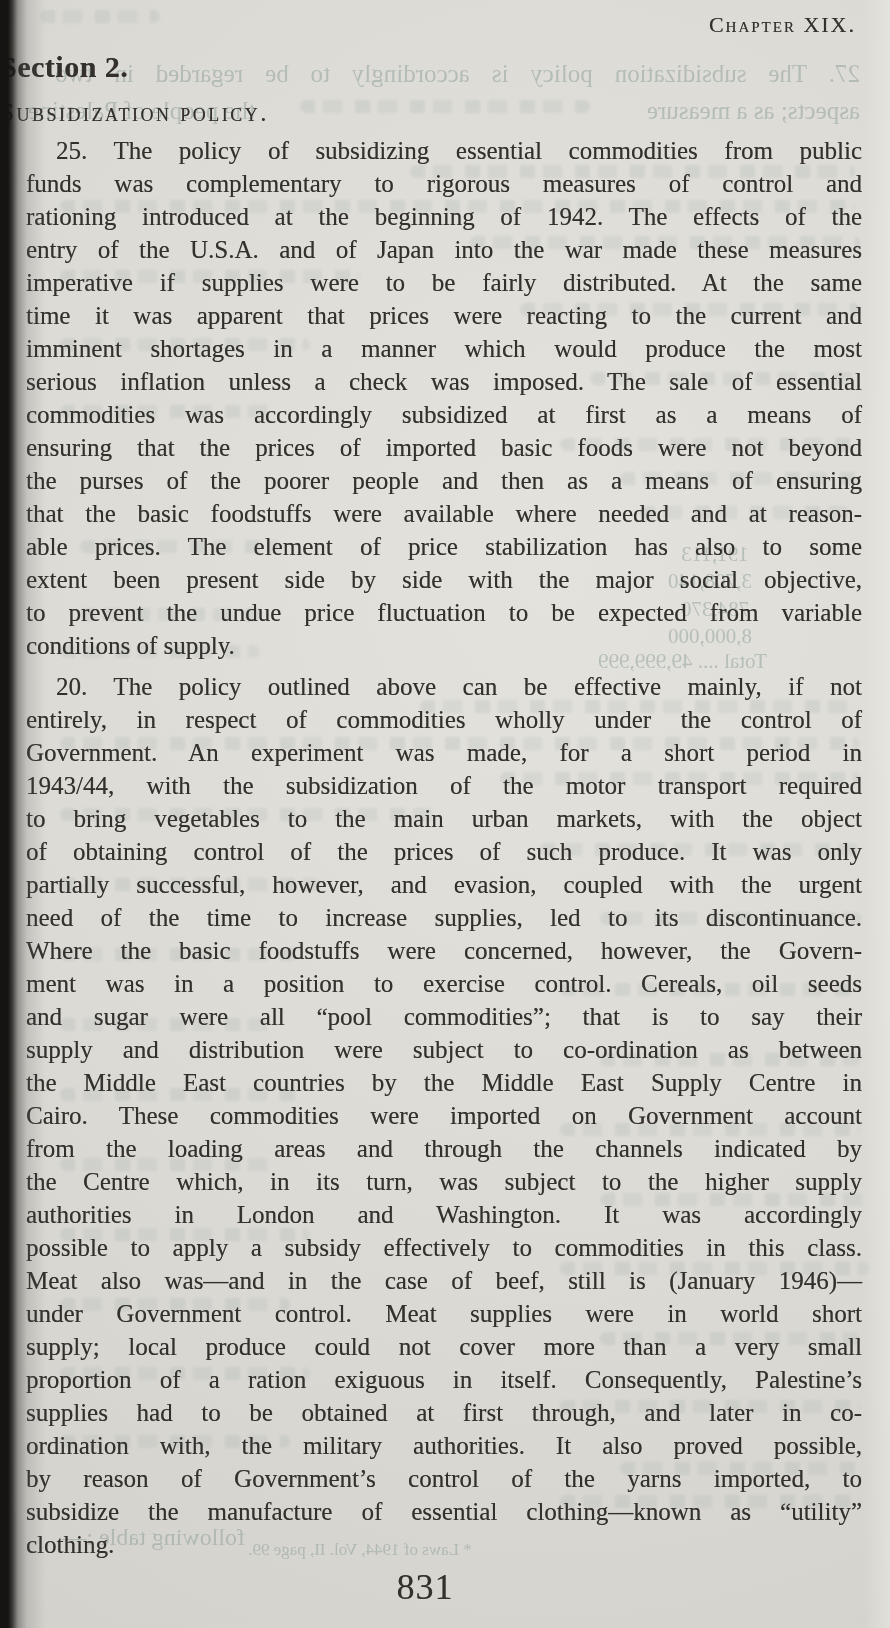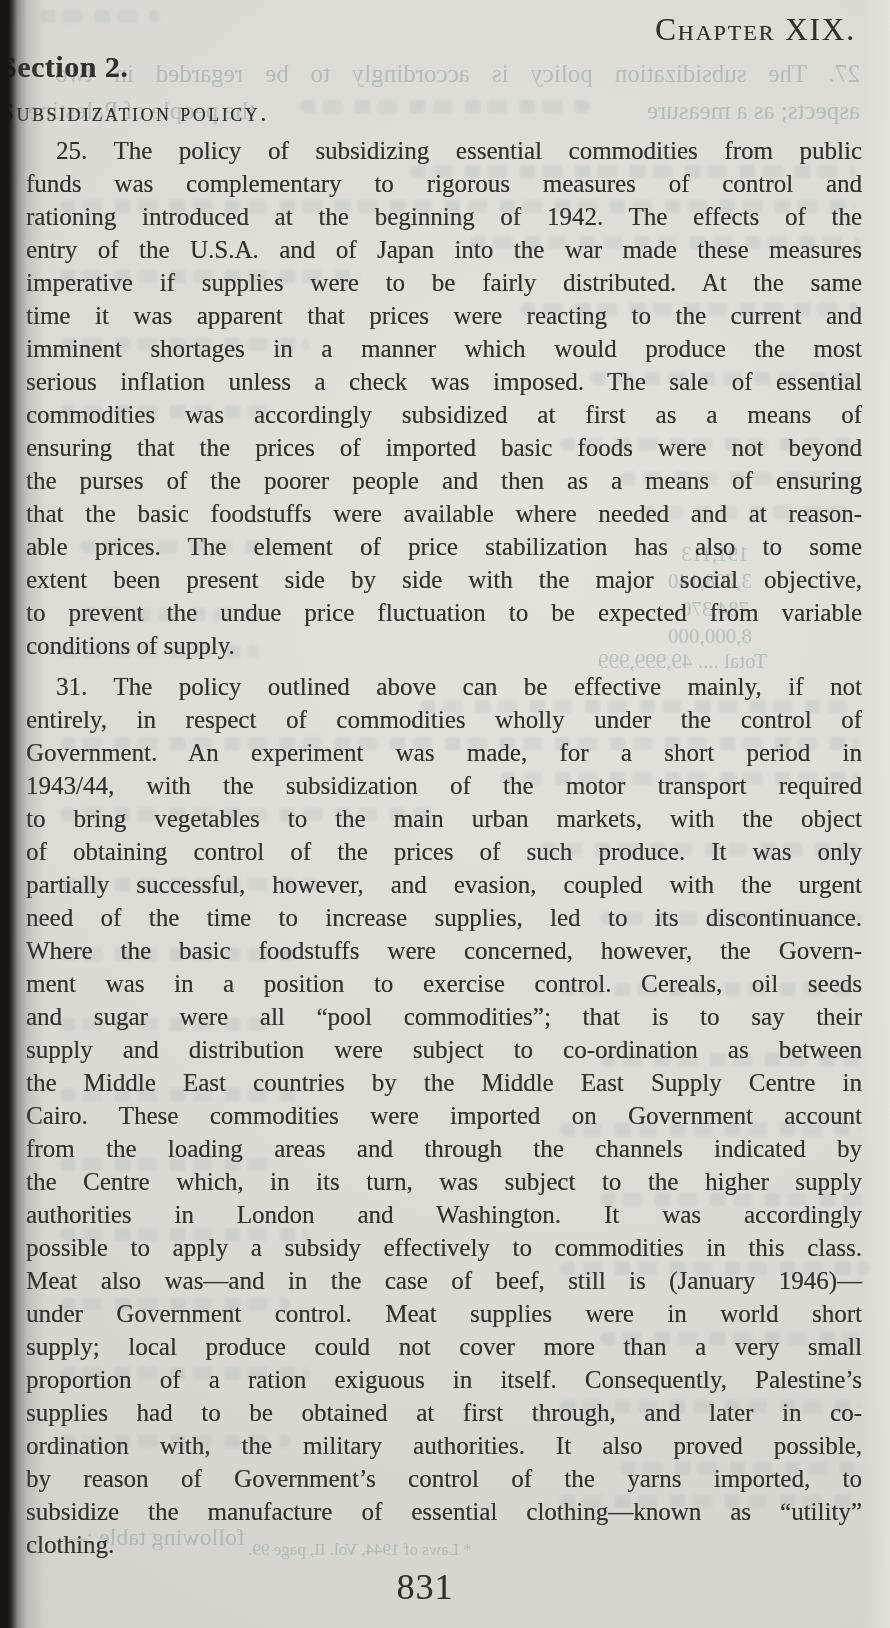--- a/index.html
+++ b/index.html
@@ -44,21 +44,21 @@
     opacity:.45;filter:blur(1.7px);
     background:repeating-linear-gradient(90deg,
       rgba(143,160,154,.40) 0 15px, rgba(143,160,154,0) 15px 23px,
       rgba(143,160,154,.30) 23px 42px, rgba(143,160,154,0) 42px 55px);
   }
   .mark{position:absolute;background:rgba(96,94,90,.55);border-radius:50%;filter:blur(1px);}
   
   .print{position:absolute;inset:0;z-index:2;}
   .chapter-header{
     position:absolute;top:12px;right:34px;
-    font-variant:small-caps;font-size:31px;letter-spacing:2px;
+    font-variant:small-caps;font-size:22px;letter-spacing:2px;
     text-shadow:.2px .2px .4px rgba(46,44,41,.55);
   }
   .section-title{
     position:absolute;left:0;right:0;top:50px;
     font-weight:bold;font-size:30px;letter-spacing:.5px;
     text-shadow:.2px .2px .4px rgba(46,44,41,.55);
   }
   .section-subtitle{
     position:absolute;left:0;right:0;top:99px;
     font-variant:small-caps;font-size:25px;letter-spacing:2.5px;
@@ -157,21 +157,21 @@
           <div class="line">commodities was accordingly subsidized at first as a means of</div>
           <div class="line">ensuring that the prices of imported basic foods were not beyond</div>
           <div class="line">the purses of the poorer people and then as a means of ensuring</div>
           <div class="line">that the basic foodstuffs were available where needed and at reason-</div>
           <div class="line">able prices.  The element of price stabilization has also to some</div>
           <div class="line">extent been present side by side with the major social objective,</div>
           <div class="line">to prevent the undue price fluctuation to be expected from variable</div>
           <div class="line last">conditions of supply.</div>
         </div>
         <div class="paragraph">
-          <div class="line indent">31. The policy outlined above can be effective mainly, if not</div>
+          <div class="line indent">20. The policy outlined above can be effective mainly, if not</div>
           <div class="line">entirely, in respect of commodities wholly under the control of</div>
           <div class="line">Government.  An experiment was made, for a short period in</div>
           <div class="line">1943/44, with the subsidization of the motor transport required</div>
           <div class="line">to bring vegetables to the main urban markets, with the object</div>
           <div class="line">of obtaining control of the prices of such produce.  It was only</div>
           <div class="line">partially successful, however, and evasion, coupled with the urgent</div>
           <div class="line">need of the time to increase supplies, led to its discontinuance.</div>
           <div class="line">Where the basic foodstuffs were concerned, however, the Govern-</div>
           <div class="line">ment was in a position to exercise control.  Cereals, oil seeds</div>
           <div class="line">and sugar were all “pool commodities”;  that is to say their</div>

